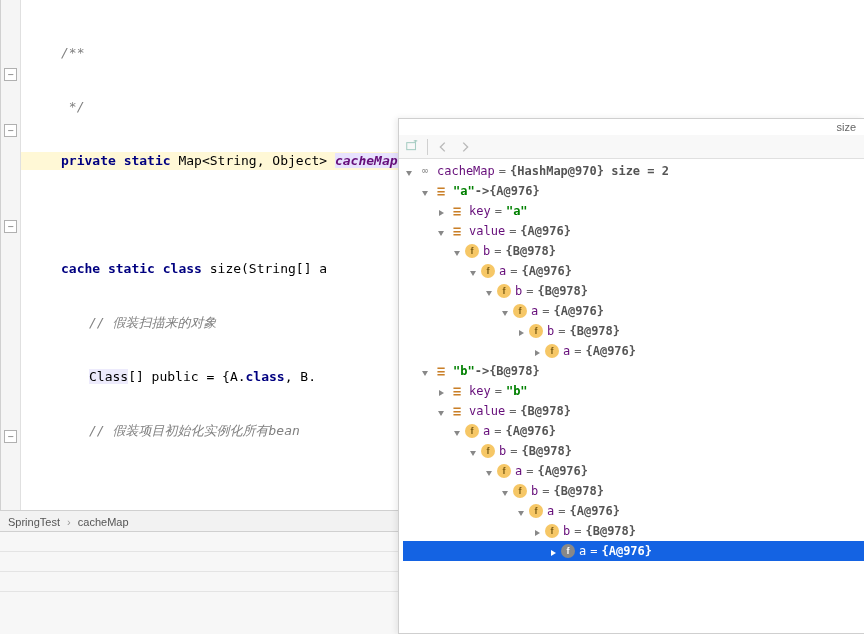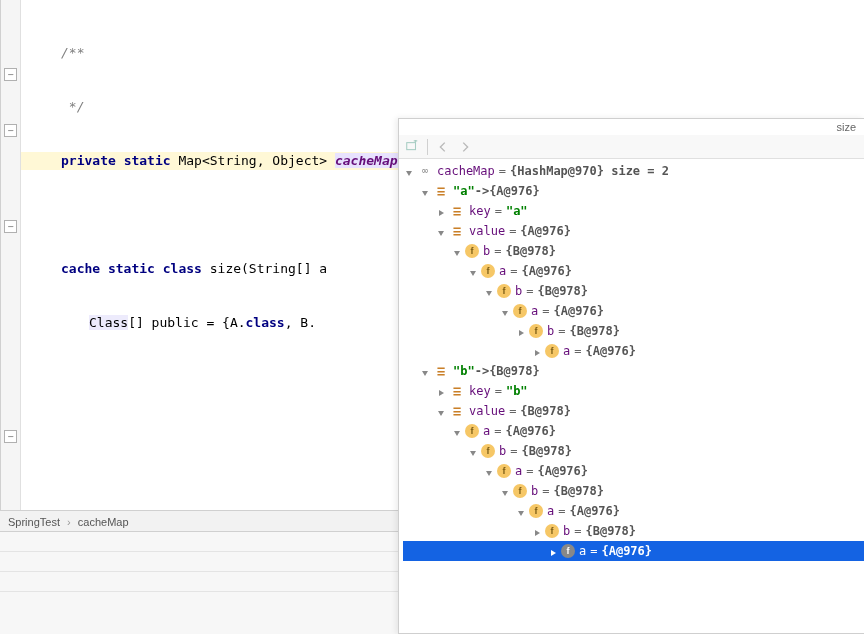--- a/index.html
+++ b/index.html
@@ -190,21 +190,23 @@
     <div class="marker" style="top:124px">−</div>
     <div class="marker" style="top:220px">−</div>
     <div class="marker" style="top:430px">−</div>
   </div>
   <div class="code-lines">
     <div class="code-line indent1"><span class="comment">/**</span></div>
     <div class="code-line indent1"><span class="comment"> */</span></div>
     <div class="code-line indent1 hl-new"><span class="kw">private</span> <span class="kw">static</span> <span class="type">Map&lt;String, Object&gt;</span> <span class="field-i hl-field">cacheMap</span><span> = </span></div>
     <div class="code-line"></div>
     <div class="code-line indent1"><span class="kw">cache</span> <span class="kw">static</span> <span class="kw">class</span><span> size(String[] a</span></div>
+    <div class="code-line indent2"><span class="comment">// 假装扫描来的对象</span></div>
     <div class="code-line indent2"><span class="hl-class">Class</span><span>[] public = {A.</span><span class="kw">class</span><span>, B.</span></div>
+    <div class="code-line indent2"><span class="comment">// 假装项目初始化实例化所有bean</span></div>
     
     
     
     
     
     
     
     
     
     

